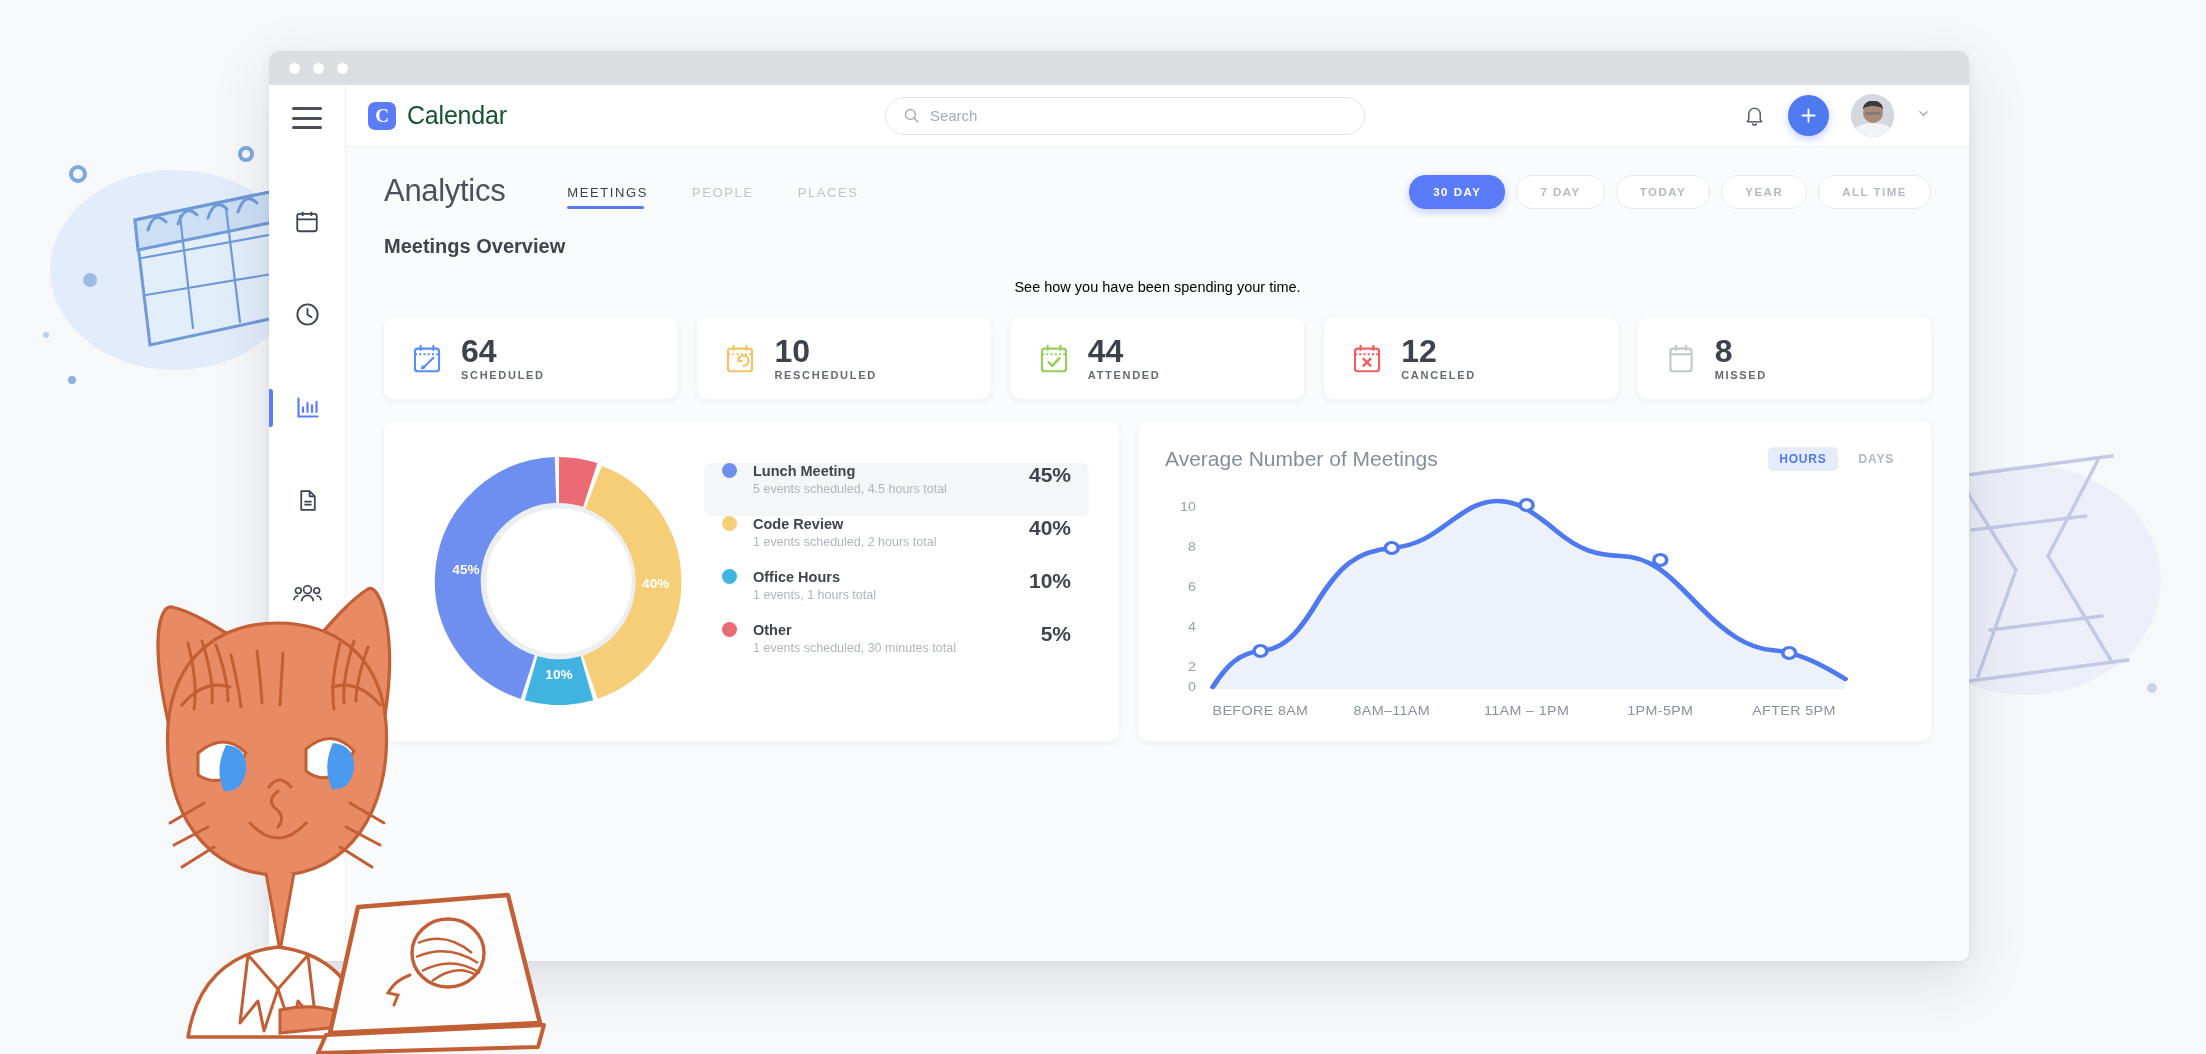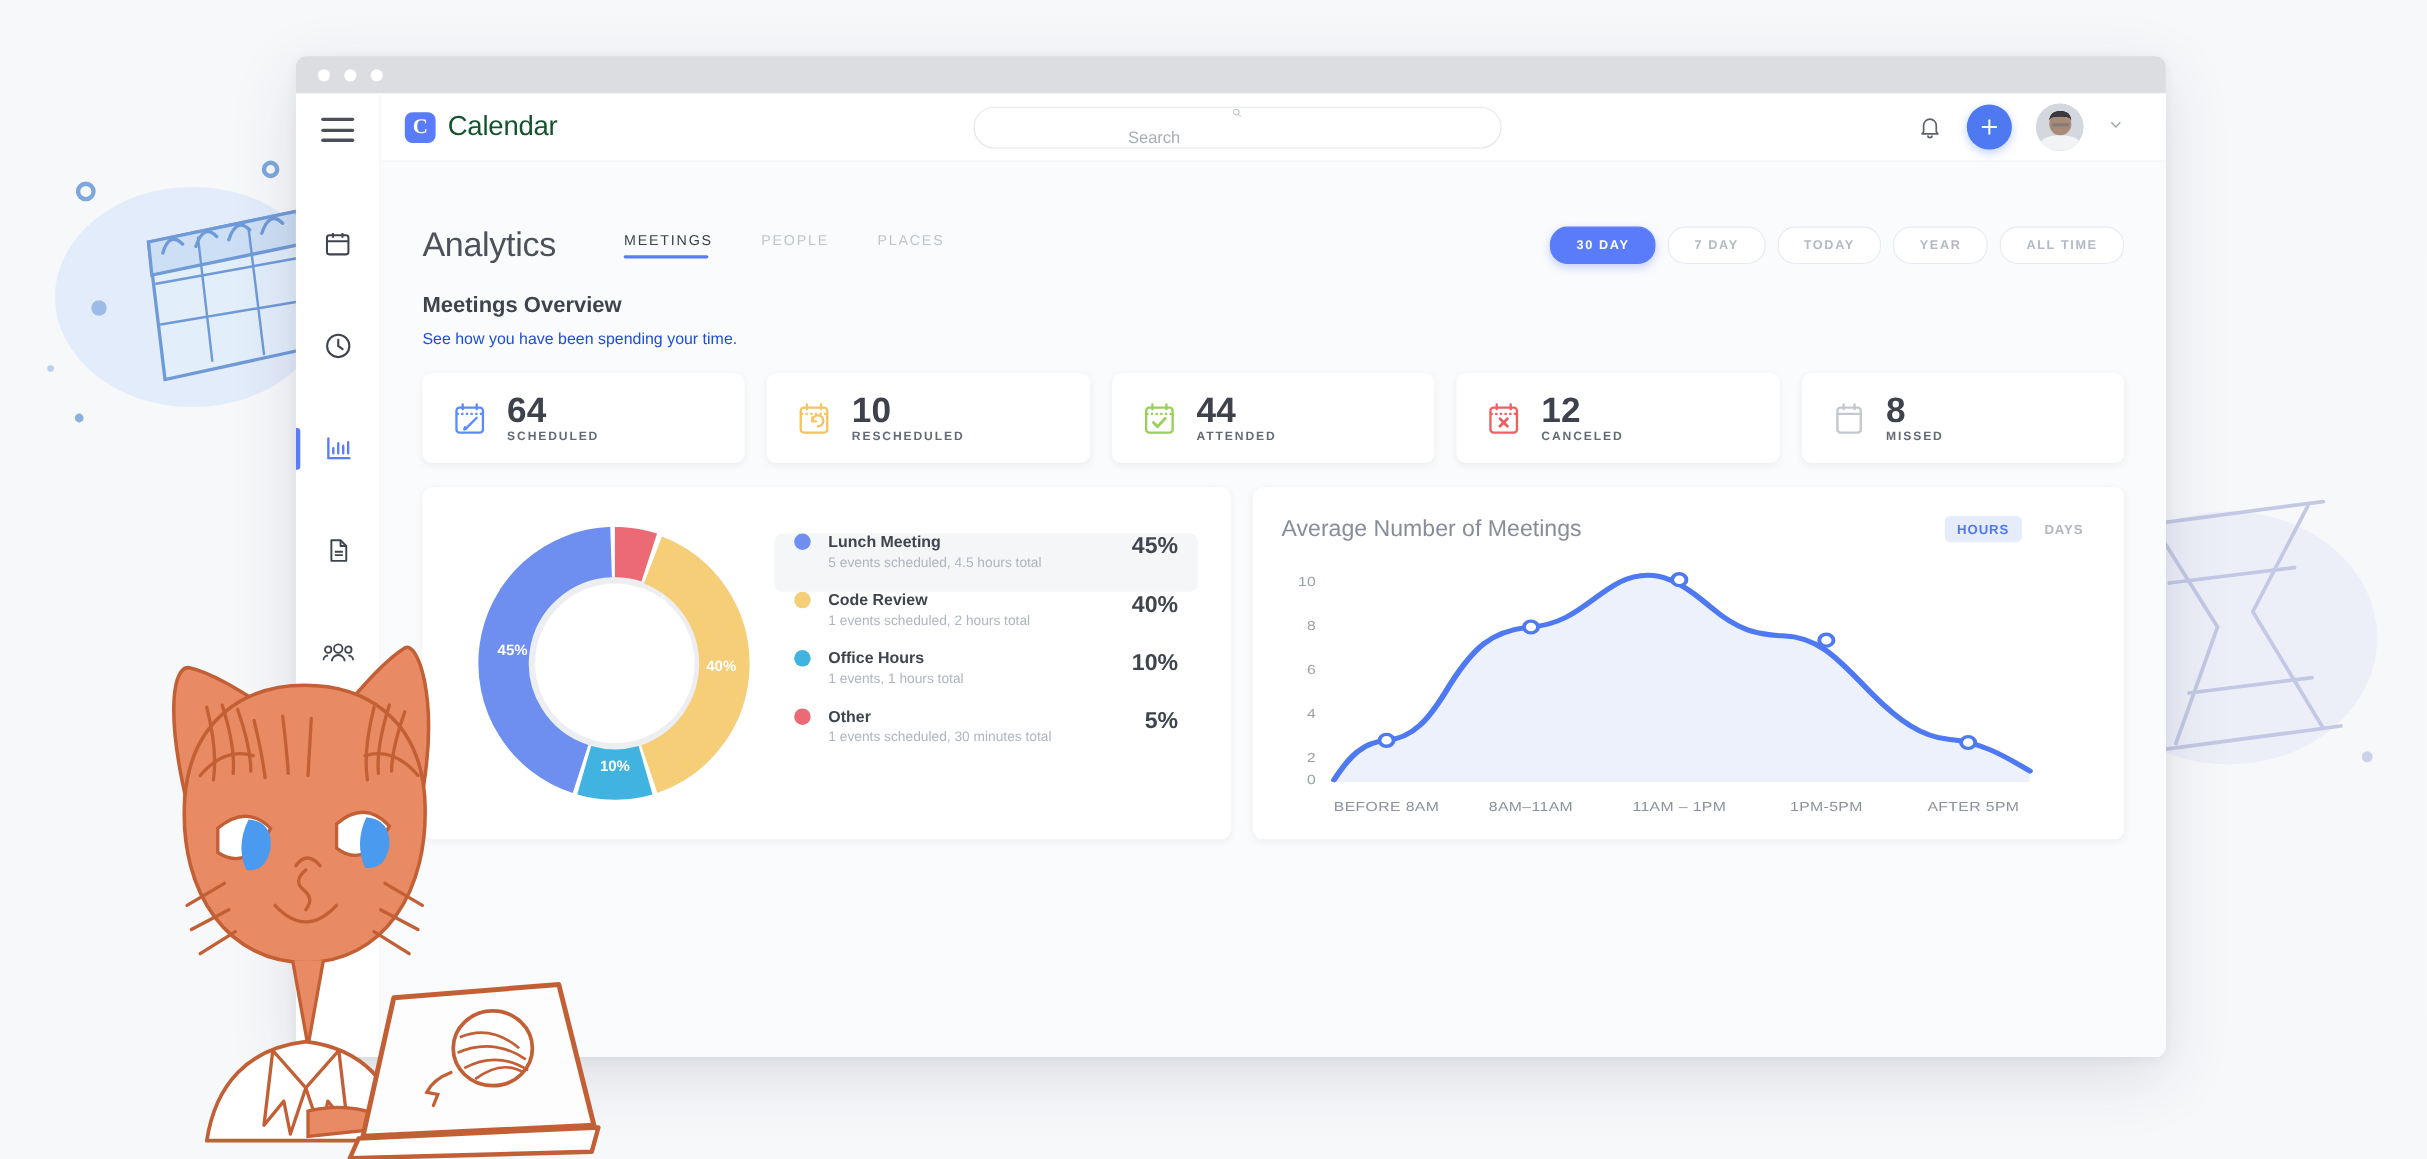--- a/index.html
+++ b/index.html
@@ -65,21 +65,21 @@
   .brand-mark {
     width: 28px; height: 28px; border-radius: 7px; background: #5b7cfa;
     color: #fff; font-size: 19px; font-weight: bold; line-height: 28px; text-align: center;
     font-family: "Liberation Serif", serif;
   }
   .brand-name { font-size: 25px; color: #14532d; letter-spacing: -0.2px; }
 
   .searchwrap { flex: 1; display: flex; justify-content: center; }
   .search {
     width: 480px; height: 38px; border: 1px solid #e3e6eb; border-radius: 19px;
-    display: flex; align-items: center; gap: 10px; padding: 0 17px; background: #fff; flex-direction: column;
+    display: flex; align-items: center; gap: 10px; padding: 0 17px; background: #fff;
   }
   .search input {
     border: none; outline: none; background: transparent; flex: 1;
     font-size: 15px; color: #6b7280; font-family: "Liberation Sans", sans-serif;
   }
   .search input::placeholder { color: #a7adb8; }
 
   .topright { display: flex; align-items: center; gap: 22px; }
   .icon-btn { cursor: pointer; color: #5c626d; display: flex; }
   .plus-btn {
@@ -89,21 +89,21 @@
   }
   .avatar {
     width: 43px; height: 43px; border-radius: 50%; overflow: hidden;
     background: #c8ccd4; cursor: pointer; position: relative;
   }
   .chev { color: #9aa0ab; cursor: pointer; }
 
   
   .content { flex: 1; background: #fafbfc; padding: 26px 38px 0 38px; overflow: hidden; }
 
-  .pagehead { display: flex; align-items: center; margin-top: 32px; }
+  .pagehead { display: flex; align-items: flex-end; }
   .pagetitle { font-size: 31px; color: #4c515b; font-weight: normal; letter-spacing: -0.3px; }
   .tabs { display: flex; gap: 44px; margin-left: 62px; align-items: flex-start; }
   .tab {
     font-size: 13px; letter-spacing: 1.6px; font-weight: normal; color: #bfc4cd;
     cursor: pointer; padding-bottom: 9px; position: relative;
   }
   .tab.active { color: #3c424d; }
   .tab.active::after {
     content: ""; position: absolute; left: 0; right: 4px; bottom: 0;
     height: 3px; background: #5b7cfa; border-radius: 2px;
@@ -114,21 +114,21 @@
     background: #fff; color: #b3b9c4; font-size: 11.5px; font-weight: bold;
     letter-spacing: 1.5px; display: flex; align-items: center; cursor: pointer;
   }
   .range.active {
     background: #5b7cfa; border-color: #5b7cfa; color: #fff;
     box-shadow: 0 3px 9px rgba(91,124,250,0.35);
   }
 
   .overview { margin-top: 26px; }
   .overview h2 { font-size: 20px; color: #3e434d; font-weight: bold; }
-  .overview p { font-size: 14.5px; color: #1d4ed8; margin-top: 11px; }
+  .overview p { font-size: 14.5px; color: #000000; margin-top: 21px; text-align: center; }
 
   .stats { display: flex; gap: 20px; margin-top: 22px; }
   .stat {
     flex: 1; height: 82px; background: #fff; border-radius: 9px;
     box-shadow: 0 2px 7px rgba(60,70,95,0.07);
     display: flex; align-items: center; gap: 17px; padding: 0 26px;
   }
   .stat-num { font-size: 32px; font-weight: bold; color: #3d424c; line-height: 1; }
   .stat-label { font-size: 11px; font-weight: bold; letter-spacing: 1.7px; color: #646a75; margin-top: 2px; }
 

